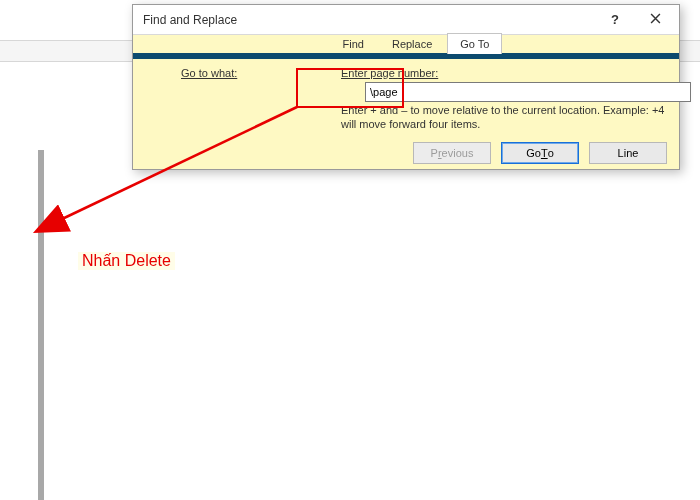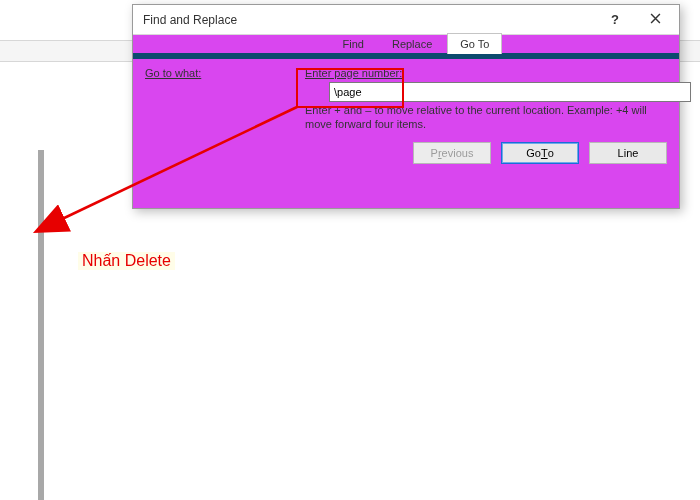--- a/index.html
+++ b/index.html
@@ -8,40 +8,40 @@
 
   
   .ribbon-hint { position: absolute; left: 0; top: 40px; width: 700px; height: 22px;
     border-top: 1px solid #d7d7d7; border-bottom: 1px solid #d7d7d7; background: #f5f5f5; }
 
   
   .gutter { position: absolute; left: 38px; top: 150px; width: 6px; height: 350px;
     background: #a8a8a8; }
 
   
-  .dialog { position: absolute; left: 132px; top: 4px; width: 548px; height: 205px;
-    background: #d946ef; border: 1px solid #9a9a9a; box-shadow: 3px 3px 10px rgba(0,0,0,.25); }
+  .dialog { position: absolute; left: 132px; top: 4px; width: 548px; height: 166px;
+    background: #fef9c3; border: 1px solid #9a9a9a; box-shadow: 3px 3px 10px rgba(0,0,0,.25); }
 
   .titlebar { height: 30px; background: #fff; border-bottom: 1px solid #d9d9d9;
     display: flex; align-items: center; padding: 0 4px 0 10px; font-size: 12px; color: #333; }
   .titlebar .spacer { flex: 1; }
   .tb-btn { width: 40px; height: 28px; display: flex; align-items: center; justify-content: center;
     font-size: 13px; color: #333; }
   .tb-btn.help { font-weight: bold; }
   .tb-btn.close svg { width: 11px; height: 11px; }
 
   .tabs { display: flex; align-items: flex-end; height: 24px; padding-left: 22px;
     border-bottom: 6px solid #0c4a6e; position: relative; justify-content: center; }
   .tab { font-size: 11px; color: #333; padding: 4px 12px; border: 1px solid transparent;
     border-bottom: none; margin-right: 2px; position: relative; top: 1px; background: transparent; }
   .tab.active { border-color: #c5c5c5; background: #fff; }
 
   .dlg-body { padding: 8px 12px 10px 12px; font-size: 11px; color: #333; }
   .row { display: flex; gap: 14px; }
-  .col-left { width: 146px; }
+  .col-left { width: 146px; margin-left: 36px; }
   .col-right { flex: 1; }
 
   .lbl { display: block; margin-bottom: 3px; text-decoration: underline; }
 
   .listbox { width: 146px; height: 76px; border: 1px solid #7a7a7a; background: #fff;
     overflow: hidden; position: relative; font-size: 11px; }
   .listbox .opt { padding: 0 4px; line-height: 12.4px; height: 12.4px; white-space: nowrap; }
   .listbox .opt.sel { background: #0a63c9; color: #fff; }
   .listbox .scroll { position: absolute; right: 0; top: 0; bottom: 0; width: 16px;
     background: #f0f0f0; border-left: 1px solid #d0d0d0;

